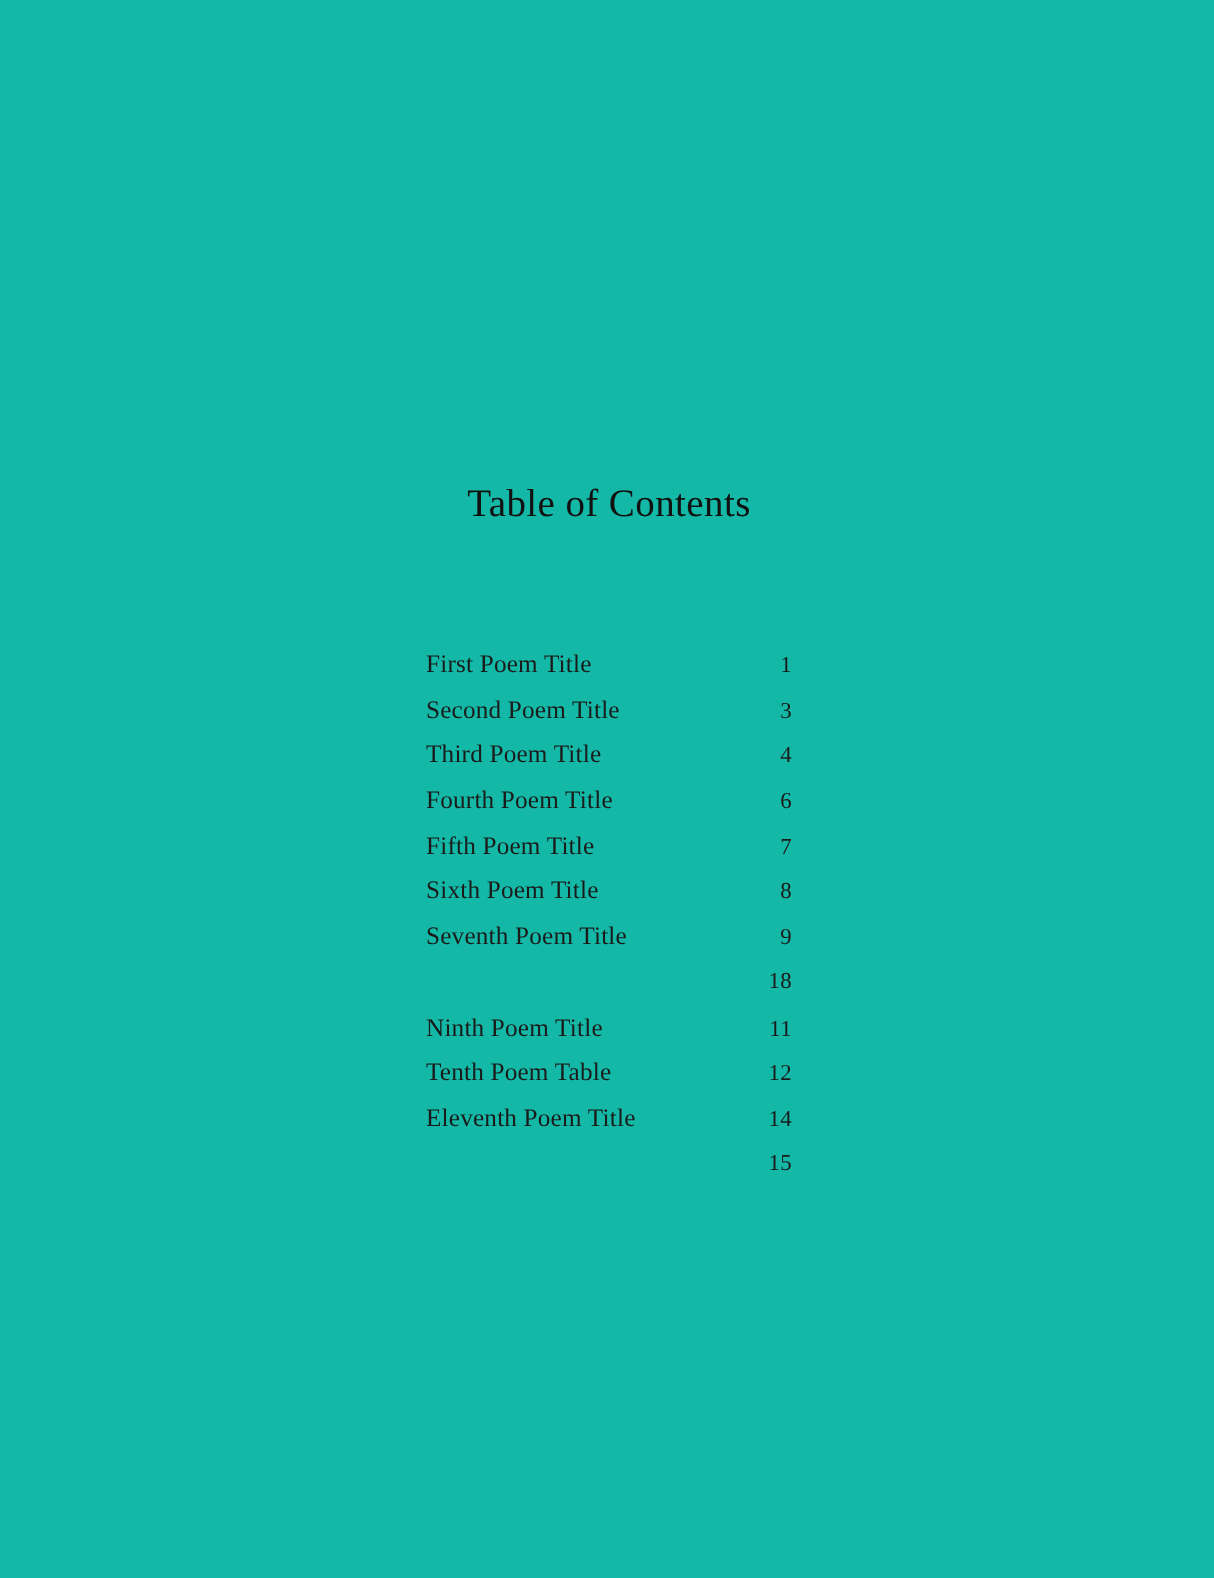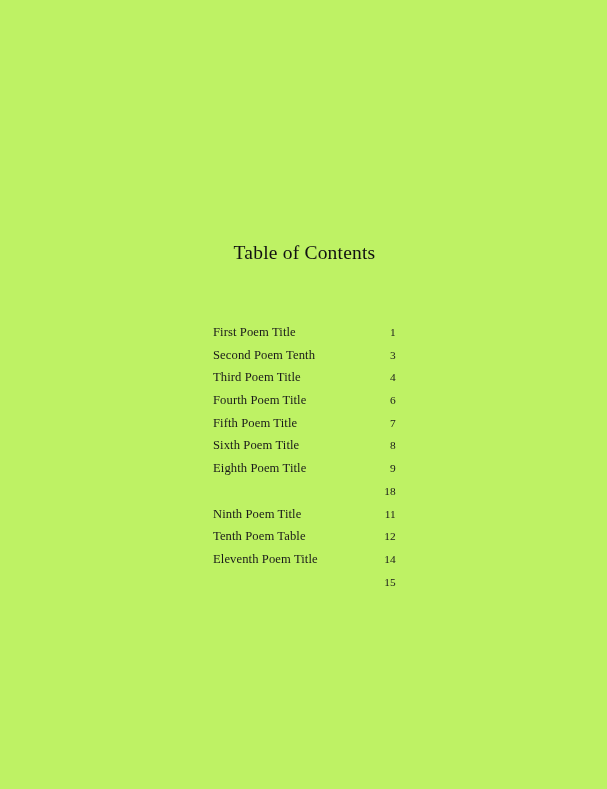--- a/index.html
+++ b/index.html
@@ -11,21 +11,21 @@
     height: 789px;
     background: #ffffff;
     font-family: "Liberation Serif", "DejaVu Serif", serif;
     color: #1a1a1a;
     position: relative;
     overflow: hidden;
   }
   .page {
     position: absolute;
     inset: 0;
-    background: #bef264;
+    background: #14b8a6;
   }
   .toc-block {
     position: absolute;
     left: 213px;
     top: 240px;
     width: 183px;
   }
   .toc-title {
     text-align: center;
     font-size: 19.5px;
@@ -77,21 +77,21 @@
 
     <h1 class="toc-title">Table of Contents</h1>
 
     <ul class="toc-list">
         <li class="toc-entry">
           <span class="toc-entry-title">First Poem Title</span>
           <span class="toc-entry-dots"></span>
           <span class="toc-entry-page">1</span>
         </li>
         <li class="toc-entry">
-          <span class="toc-entry-title">Second Poem Tenth</span>
+          <span class="toc-entry-title">Second Poem Title</span>
           <span class="toc-entry-dots"></span>
           <span class="toc-entry-page">3</span>
         </li>
         <li class="toc-entry">
           <span class="toc-entry-title">Third Poem Title</span>
           <span class="toc-entry-dots"></span>
           <span class="toc-entry-page">4</span>
         </li>
         <li class="toc-entry">
           <span class="toc-entry-title">Fourth Poem Title</span>
@@ -102,21 +102,21 @@
           <span class="toc-entry-title">Fifth Poem Title</span>
           <span class="toc-entry-dots"></span>
           <span class="toc-entry-page">7</span>
         </li>
         <li class="toc-entry">
           <span class="toc-entry-title">Sixth Poem Title</span>
           <span class="toc-entry-dots"></span>
           <span class="toc-entry-page">8</span>
         </li>
         <li class="toc-entry">
-          <span class="toc-entry-title">Eighth Poem Title</span>
+          <span class="toc-entry-title">Seventh Poem Title</span>
           <span class="toc-entry-dots"></span>
           <span class="toc-entry-page">9</span>
         </li>
         <li class="toc-entry">
           <span class="toc-entry-dots"></span>
           <span class="toc-entry-page">18</span>
         </li>
         <li class="toc-entry">
           <span class="toc-entry-title">Ninth Poem Title</span>
           <span class="toc-entry-dots"></span>

